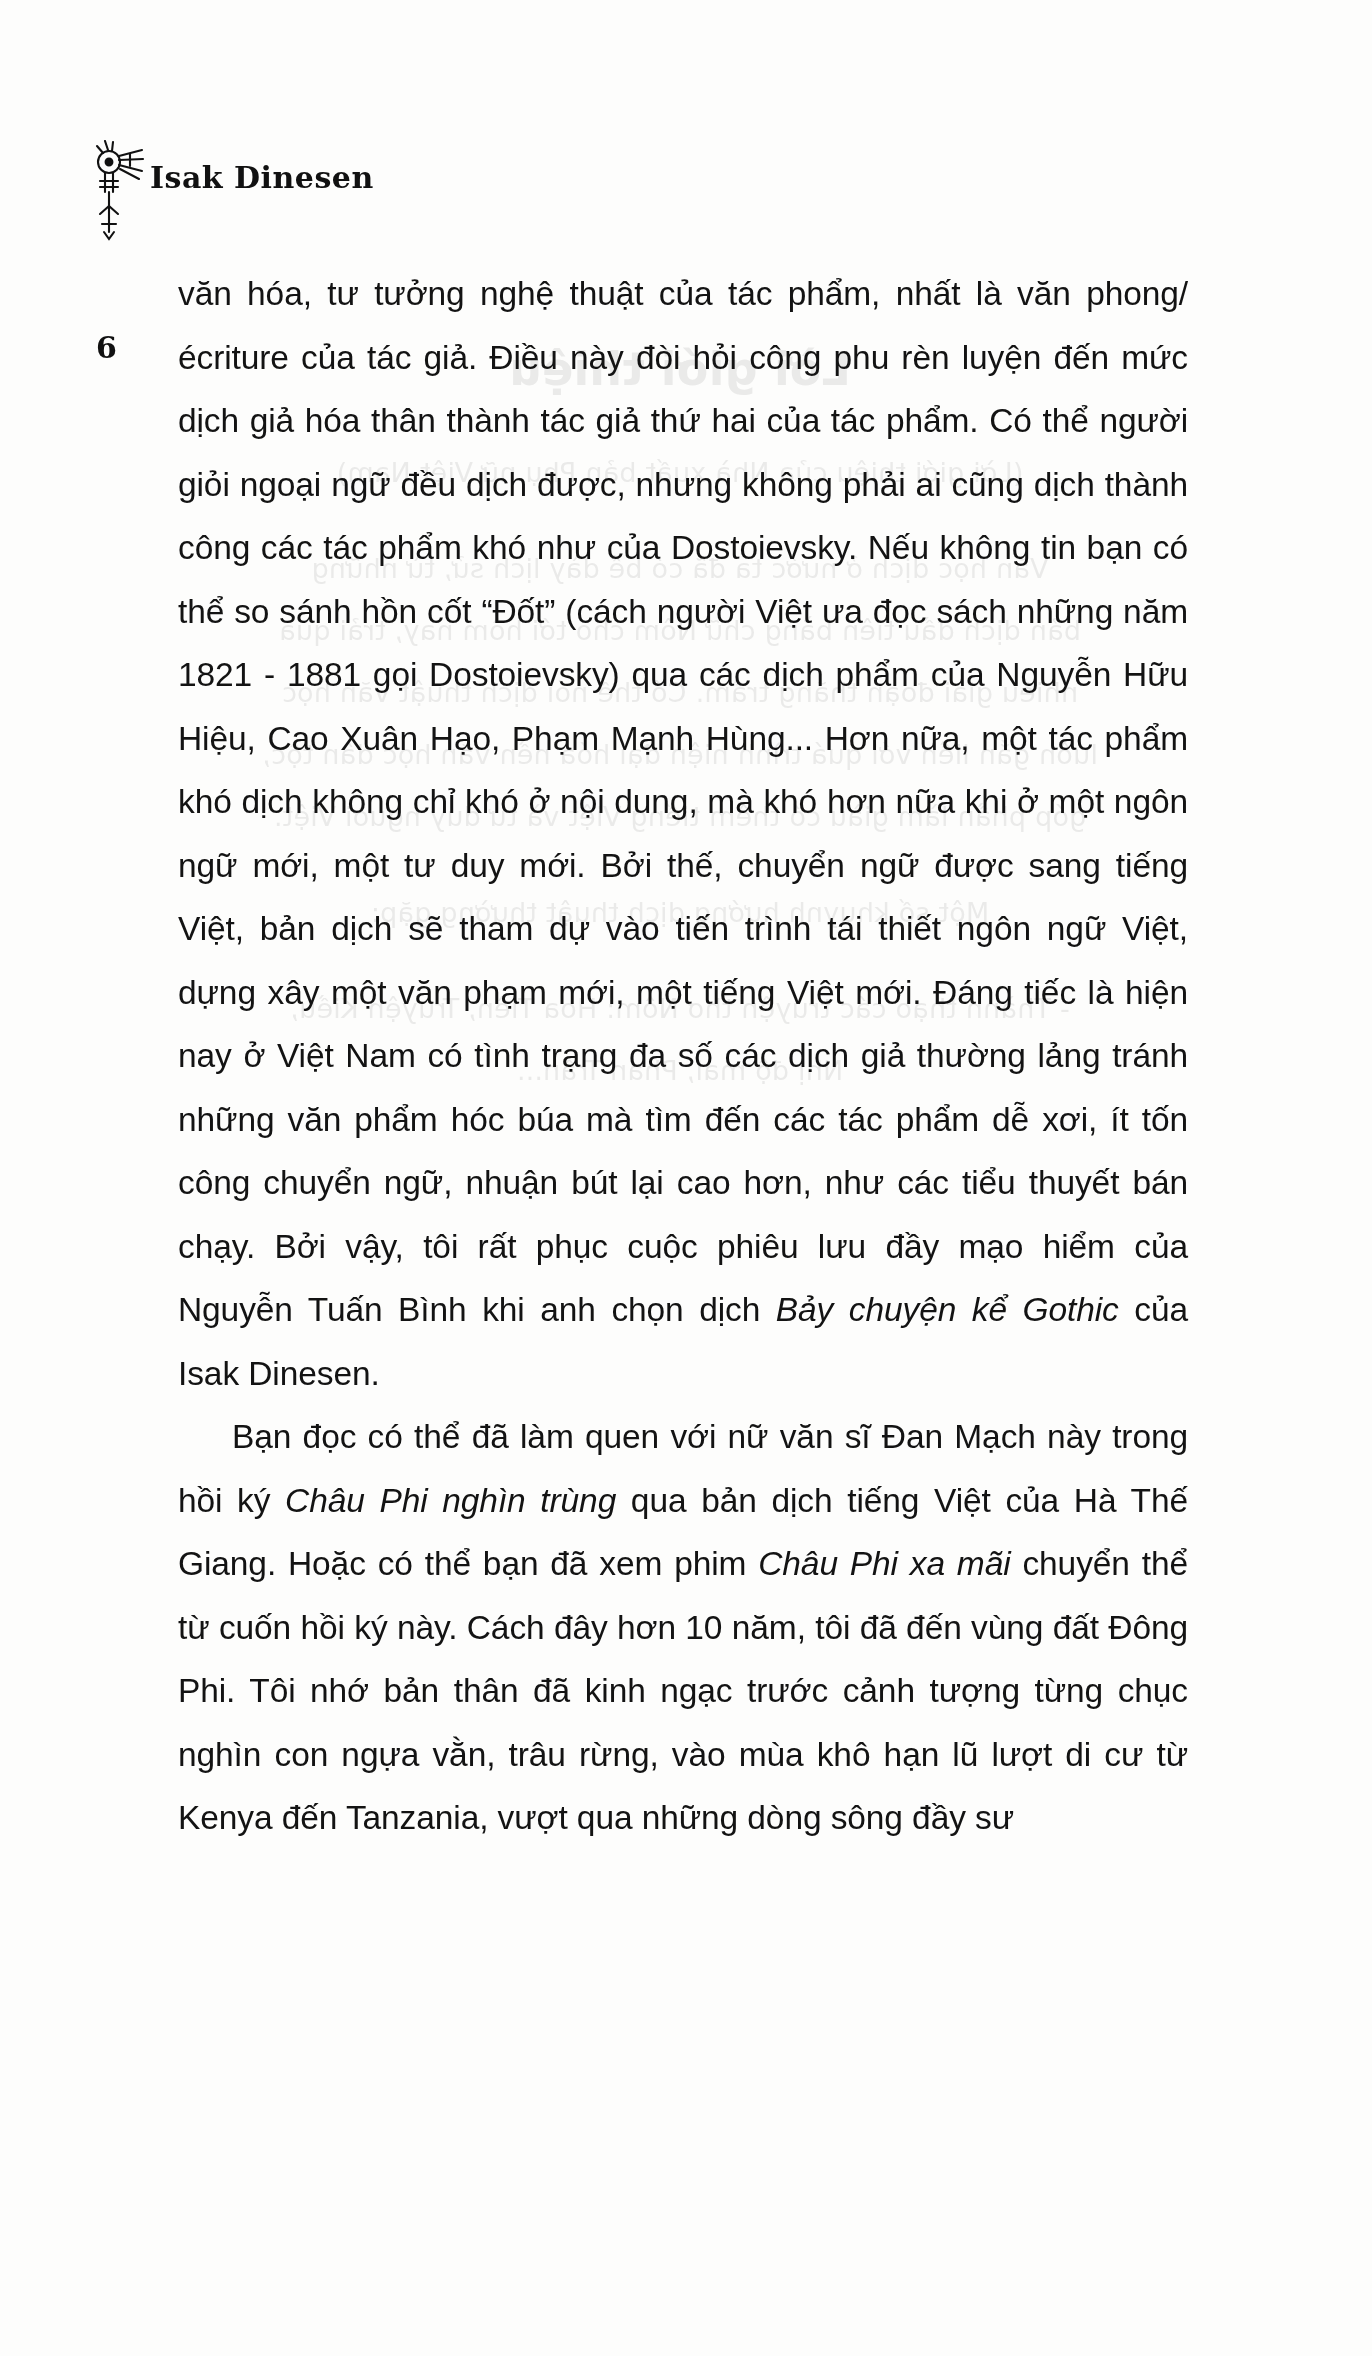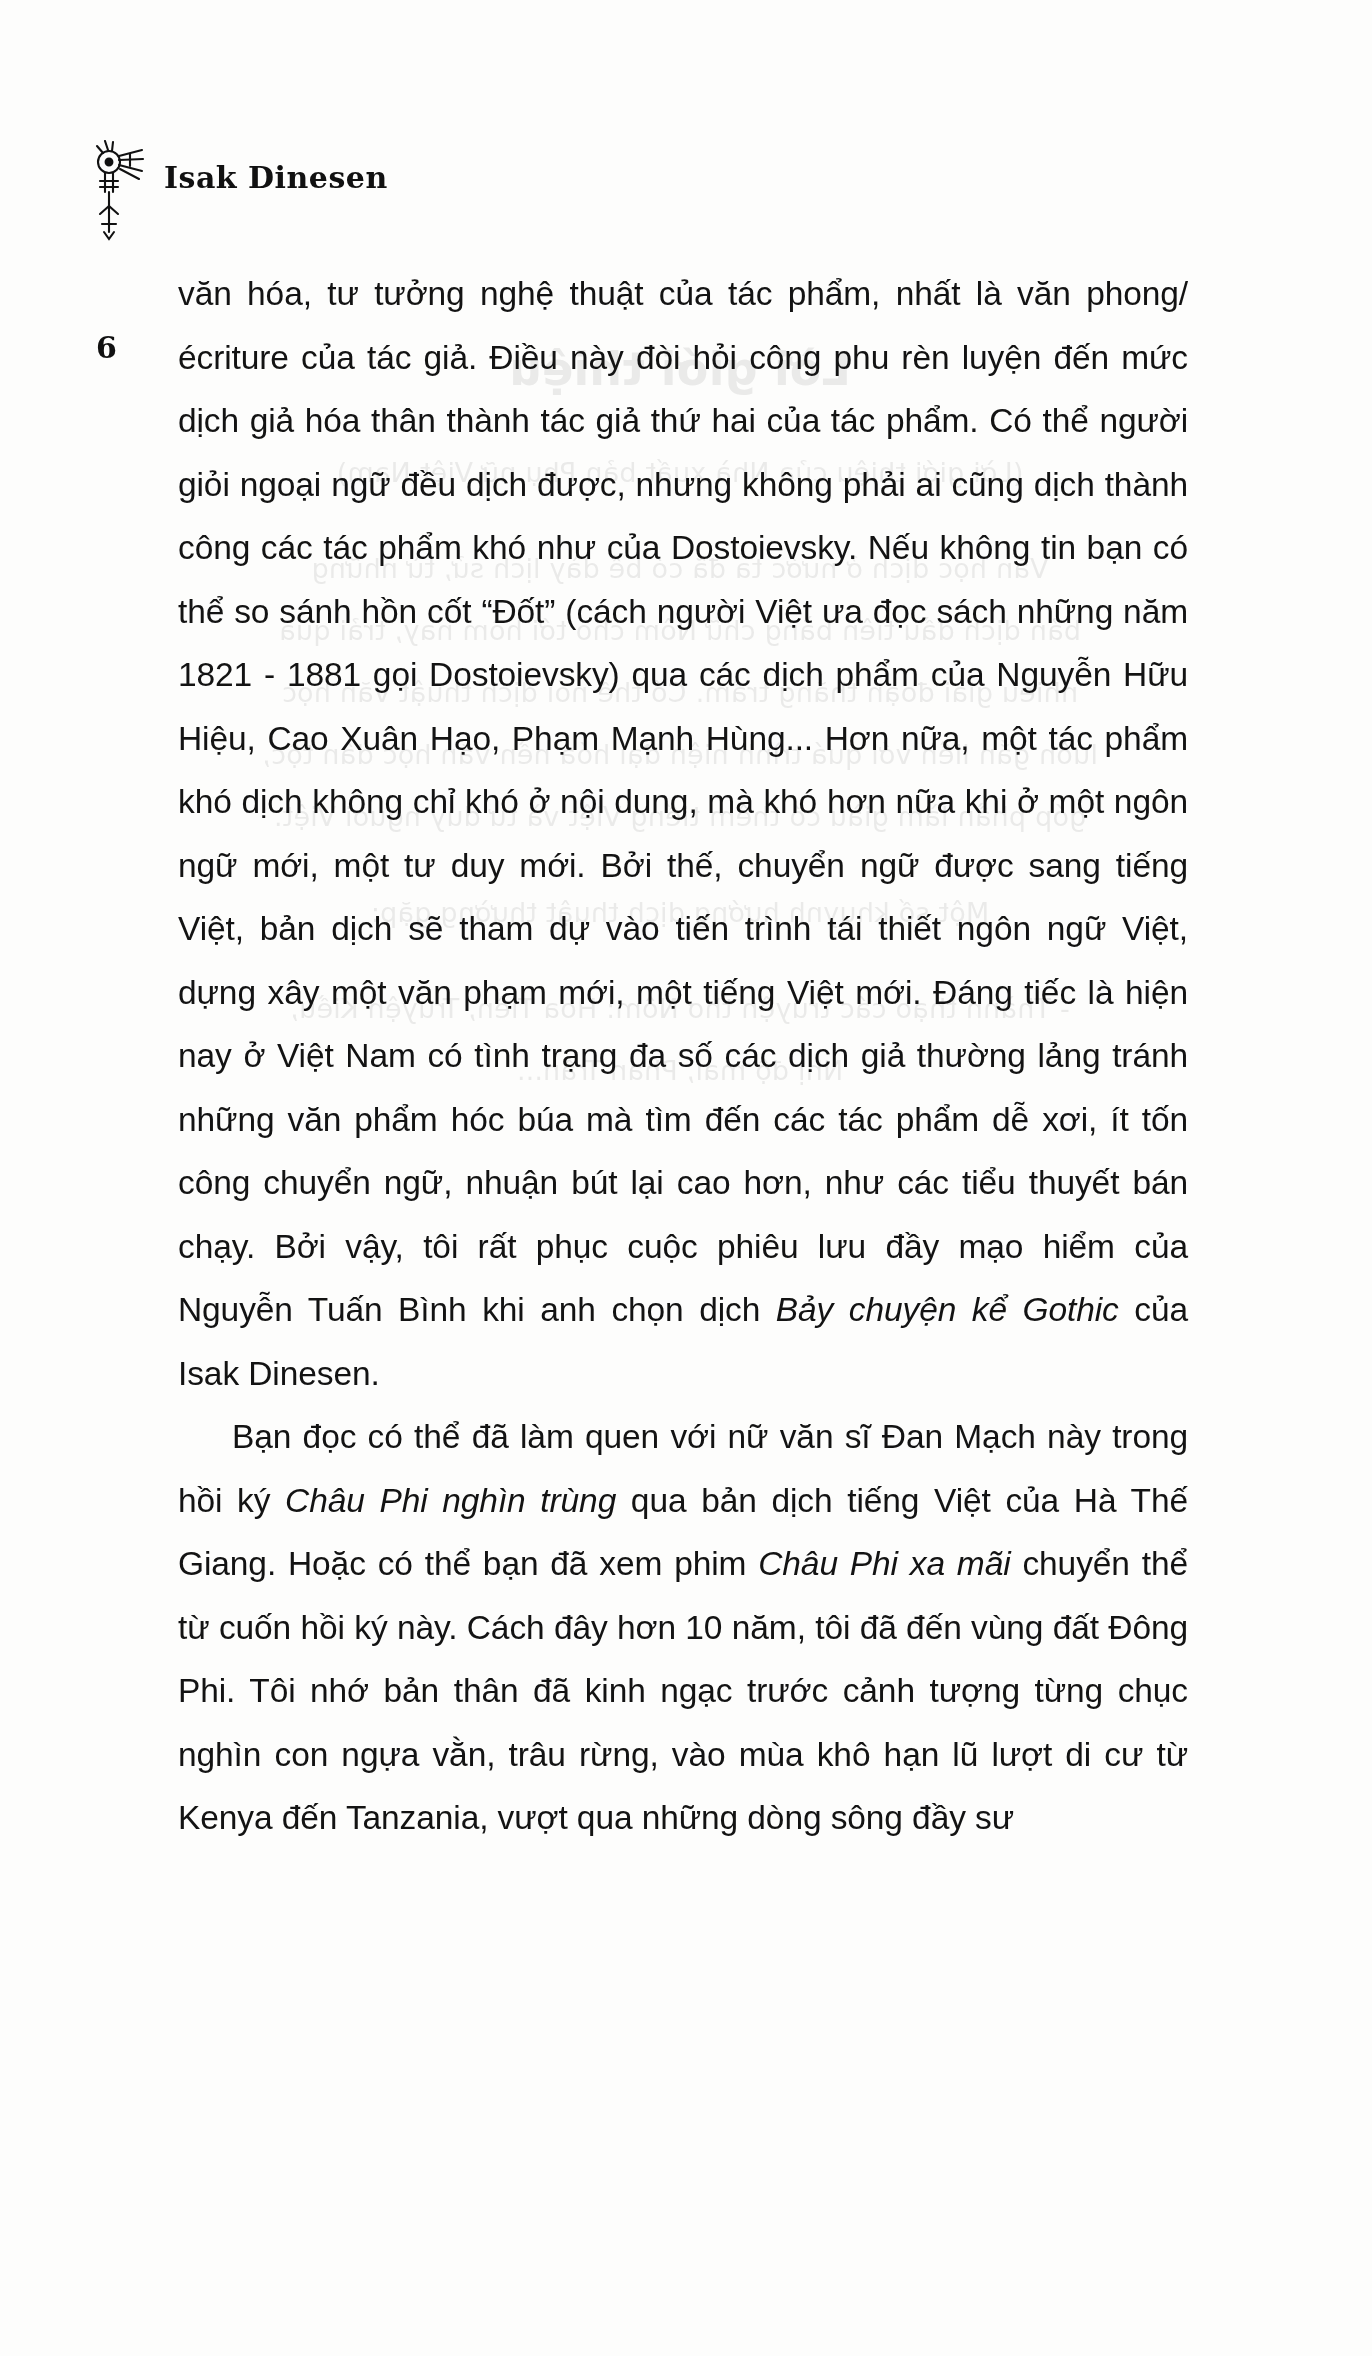--- a/index.html
+++ b/index.html
@@ -47,21 +47,20 @@
   }
   .ghost-layer .gh-sp { height: 34px; }
 
   
   .running-head {
     position: absolute;
     left: 86px;
     top: 140px;
     display: flex;
     align-items: flex-start;
-    gap: 14px;
   }
   .head-orn {
     width: 64px;
     height: 120px;
     position: relative;
   }
   .head-title {
     font-family: "DejaVu Serif", serif;
     font-size: 30px;
     font-weight: bold;

